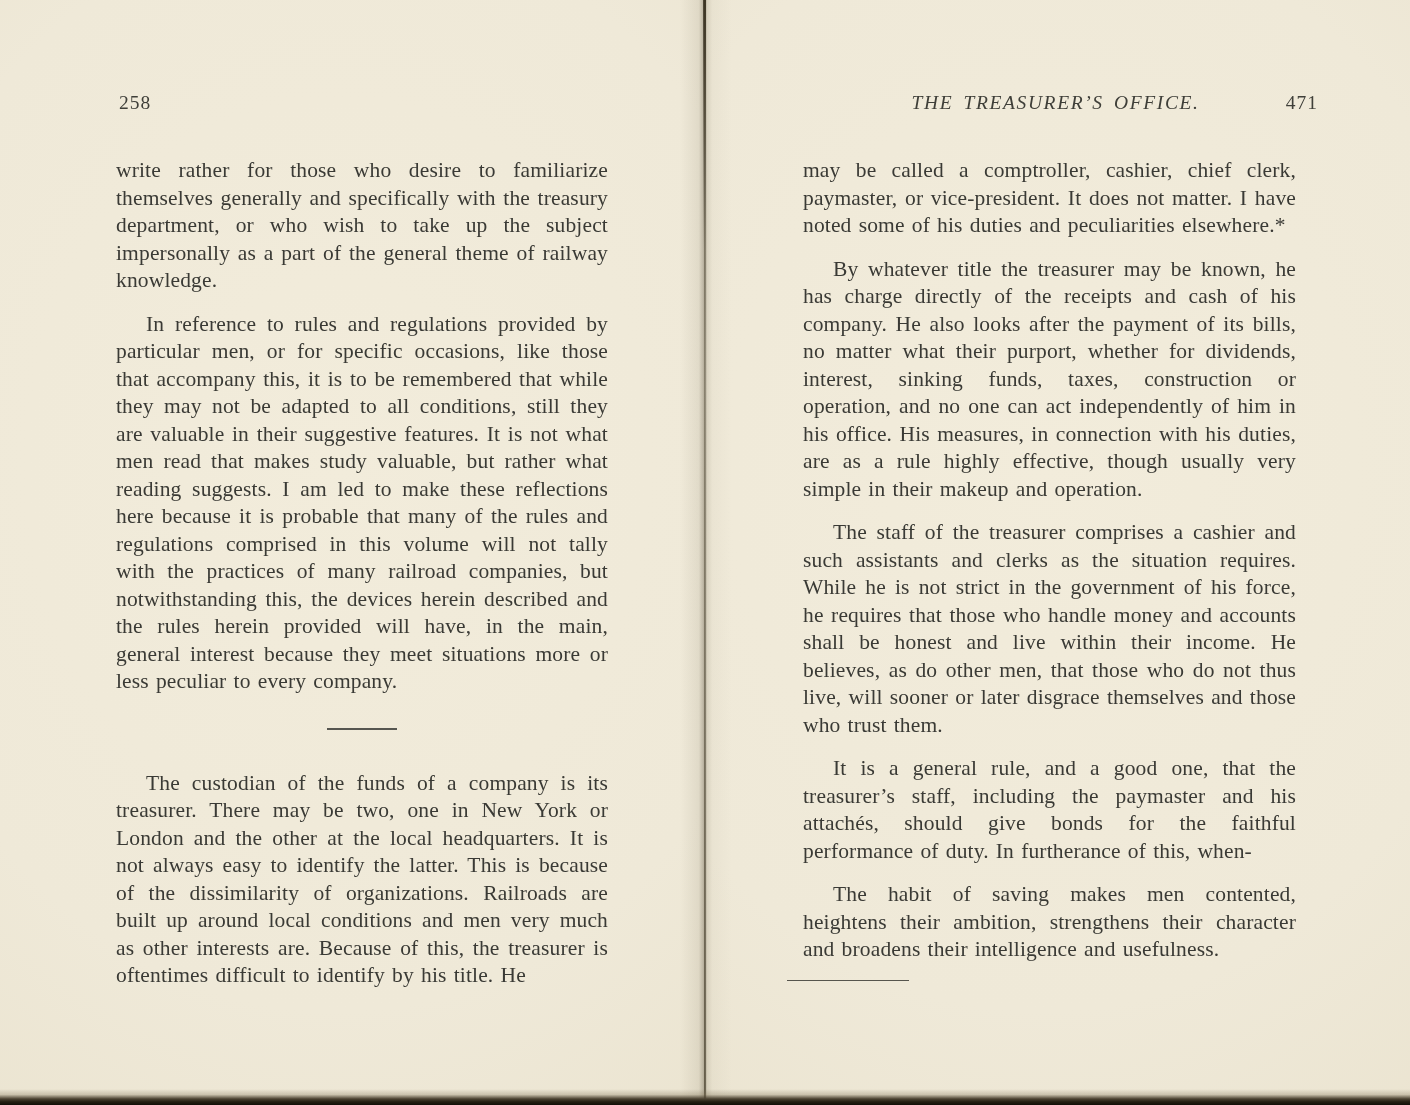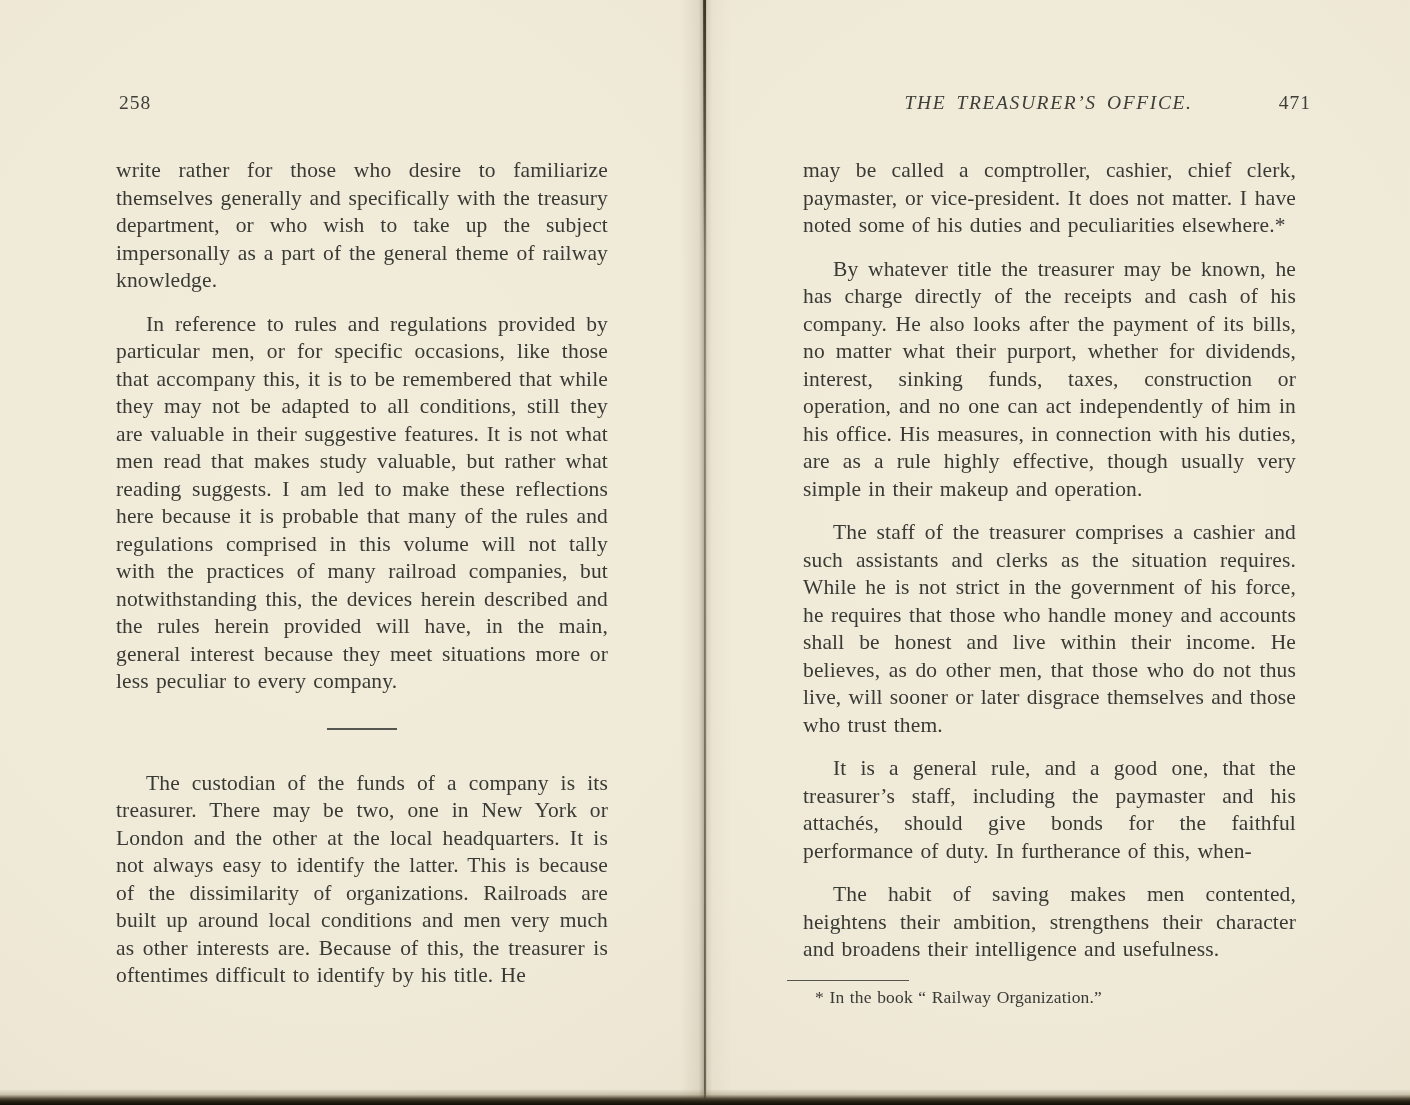--- a/index.html
+++ b/index.html
@@ -29,21 +29,21 @@
   .page-right { left: 703px; width: 707px; }
 
   .page-head {
     position: absolute;
     top: 92px;
     height: 26px;
     font-size: 19.5px;
     color: #3f3f39;
   }
   .page-left  .page-head { left: 117px; width: 524px; }
-  .page-right .page-head { left: 83px;  width: 525px; }
+  .page-right .page-head { left: 90px;  width: 525px; }
 
   .running-head {
     position: absolute;
     left: 0; right: 0;
     text-align: center;
     font-style: italic;
     letter-spacing: 1.6px;
     word-spacing: 4px;
   }
   .page-num { position: absolute; top: 0; letter-spacing: 1px; }
@@ -156,21 +156,20 @@
       <span class="page-num num-right">471</span>
     </div>
     <div class="body-text">
       <p class="noindent">may be called a comptroller, cashier, chief clerk, paymaster, or vice-president. It does not matter. I have noted some of his duties and peculiarities elsewhere.*</p>
       <p class="indent">By whatever title the treasurer may be known, he has charge directly of the receipts and cash of his company. He also looks after the payment of its bills, no matter what their purport, whether for dividends, interest, sinking funds, taxes, construction or operation, and no one can act independently of him in his office. His measures, in connection with his duties, are as a rule highly effective, though usually very simple in their makeup and operation.</p>
       <p class="indent">The staff of the treasurer comprises a cashier and such assistants and clerks as the situation requires. While he is not strict in the government of his force, he requires that those who handle money and accounts shall be honest and live within their income. He believes, as do other men, that those who do not thus live, will sooner or later disgrace themselves and those who trust them.</p>
       <p class="indent">It is a general rule, and a good one, that the treasurer’s staff, including the paymaster and his attachés, should give bonds for the faithful performance of duty. In furtherance of this, when-</p>
       <p class="indent">The habit of saving makes men contented, heightens their ambition, strengthens their character and broadens their intelligence and usefulness.</p>
       <div class="footnote">
         <span class="rule"></span>
-        <span class="fn-text">* In the book “ Railway Organization.”</span>
       </div>
     </div>
   </div>
 
   <div class="gutter"></div>
   <div class="bottom-edge"></div>
 
 </div>
 
 </body></html>

